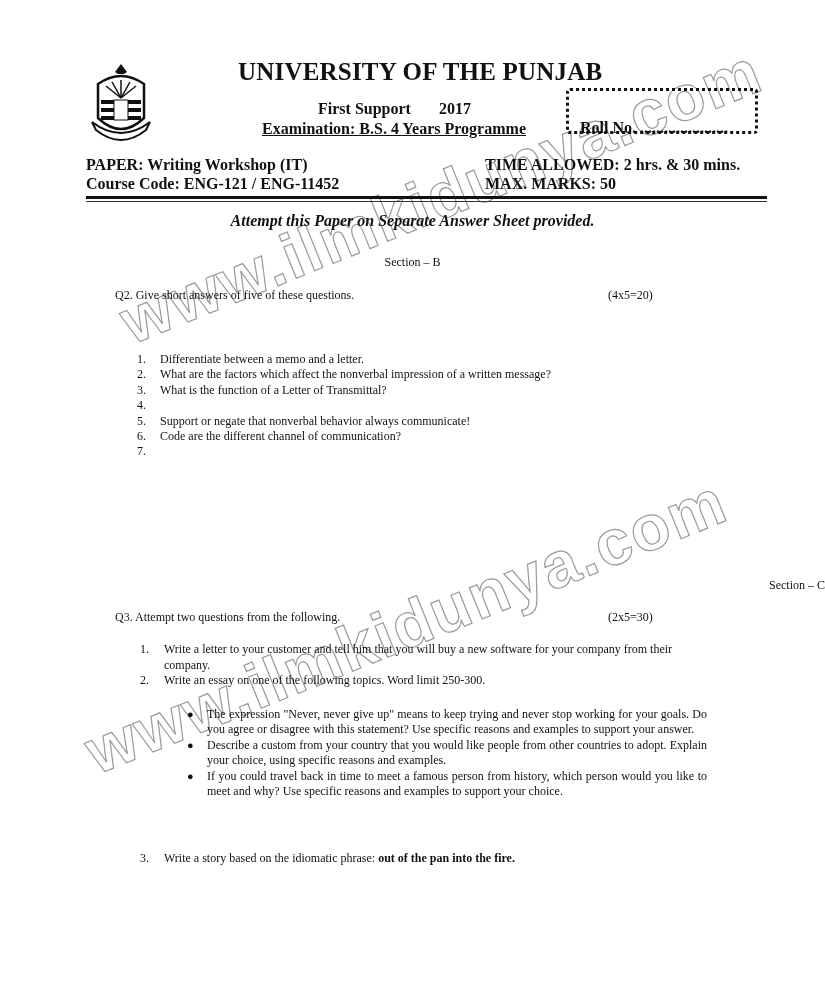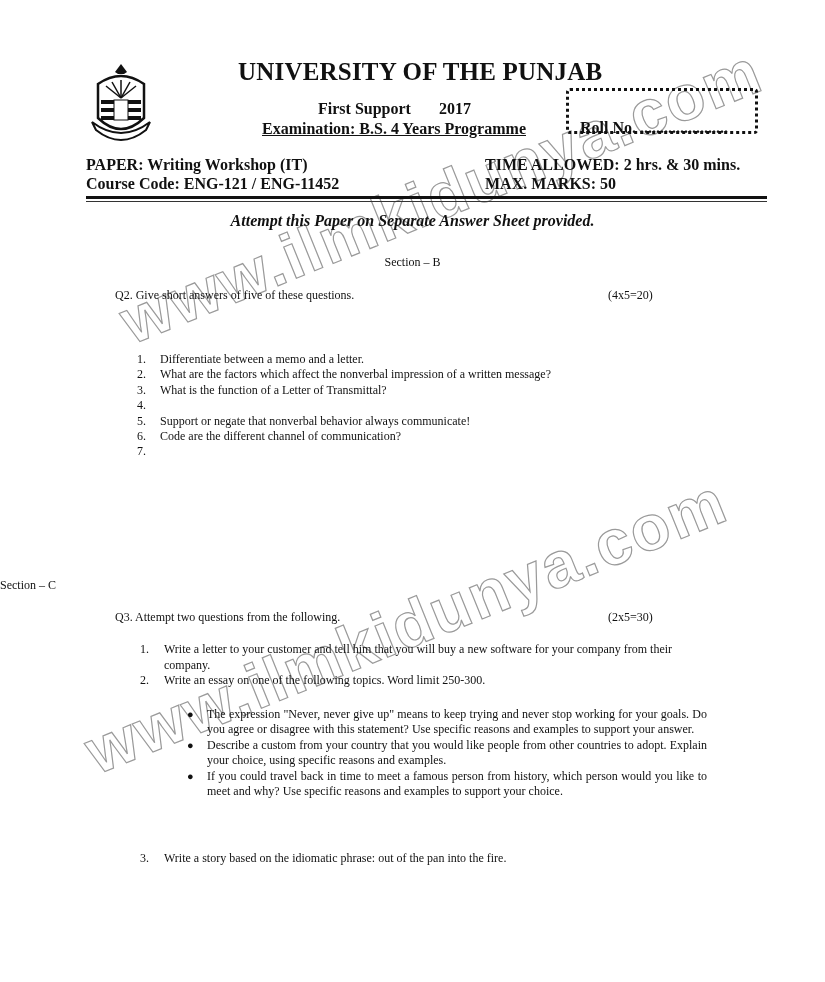--- a/index.html
+++ b/index.html
@@ -19,33 +19,33 @@
   .marks{left:485px;top:175px;font-size:16px;font-weight:bold;}
   .rule1{left:86px;top:196px;width:681px;height:3px;background:#111;}
   .rule2{left:86px;top:201px;width:681px;height:1px;background:#333;}
   .attempt{left:0;width:825px;top:212px;text-align:center;font-size:16px;font-weight:bold;font-style:italic;}
   .secB{left:0;width:825px;top:255px;text-align:center;font-size:12px;}
   .q2{left:115px;top:288px;font-size:12px;}
   .q2m{left:608px;top:288px;font-size:12px;}
   .list{left:137px;top:352px;font-size:12px;line-height:15.4px;margin:0;padding:0;list-style:none;}
   .list li{display:flex;}
   .list .n{width:23px;display:inline-block;}
-  .secC{left:0;width:825px;top:578px;text-align:left;font-size:12px;}
+  .secC{left:0;width:825px;top:578px;text-align:right;font-size:12px;}
   .q3{left:115px;top:610px;font-size:12px;}
   .q3m{left:608px;top:610px;font-size:12px;}
   .q3list{left:140px;top:642px;font-size:12px;line-height:15.5px;width:560px;}
   .q3list .row{display:flex;}
   .q3list .n{width:24px;flex:none;}
   .bul{left:187px;top:707px;width:520px;font-size:12px;line-height:15.4px;}
   .bul .row{display:flex;margin-bottom:0;}
   .bul .b{width:20px;flex:none;font-size:11px;}
   .bul .t{text-align:justify;}
   .q3c{left:140px;top:851px;font-size:12px;}
   .q3c .n{display:inline-block;width:24px;}
-  .bold{font-weight:normal;text-align:right;}
+  .bold{font-weight:bold;text-align:right;}
 </style>
 </head>
 <body>
 
 <div class="watermark" style="left:110px;top:290px;font-size:64px;">www.ilmkidunya.com</div>
 <div class="watermark" style="left:75px;top:720px;font-size:64px;">www.ilmkidunya.com</div>
 
 <div class="abs logo">
   <svg width="70" height="90" viewBox="0 0 70 90">
     <path d="M35 4 L41 12 L38 14 L32 14 L29 12 Z" fill="#111"></path>

